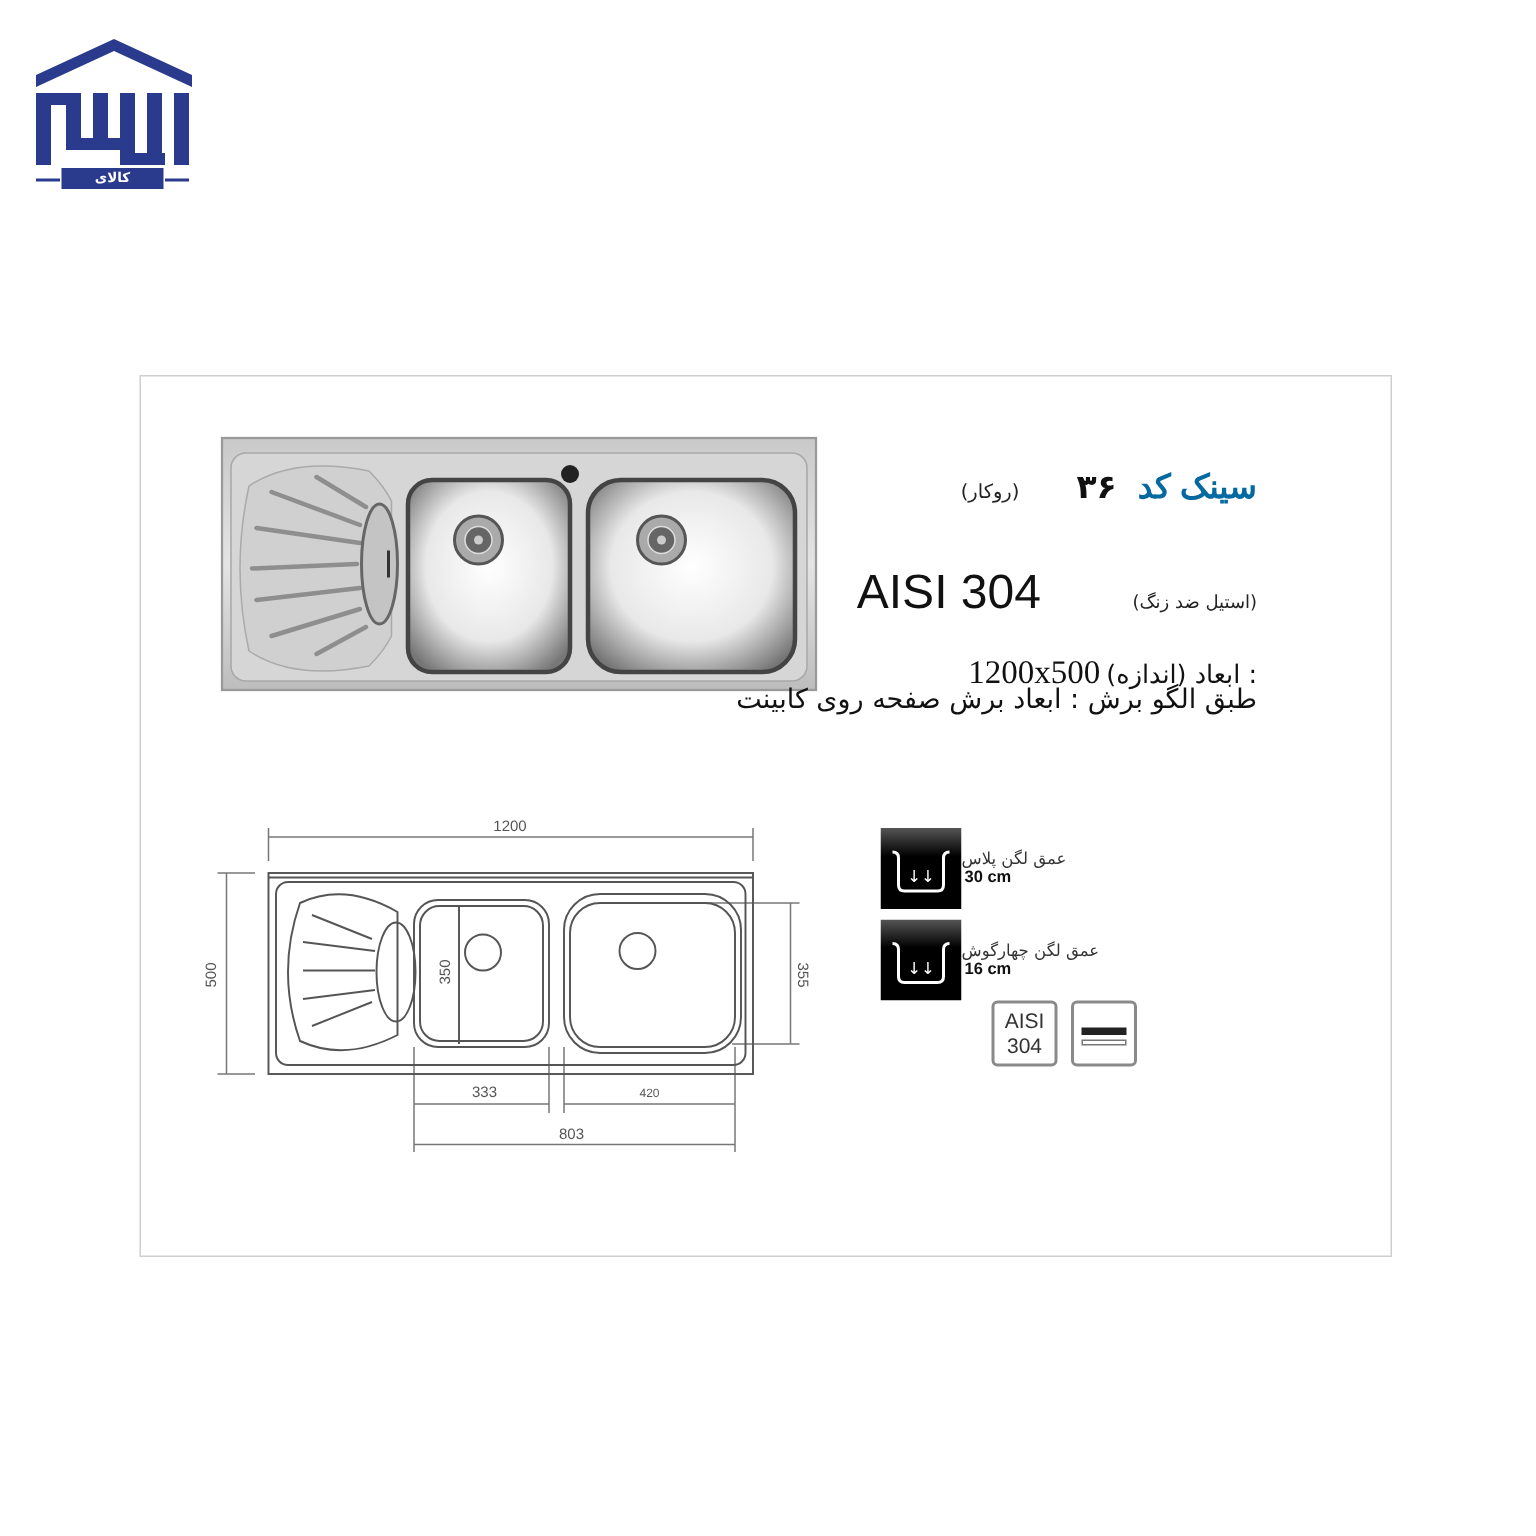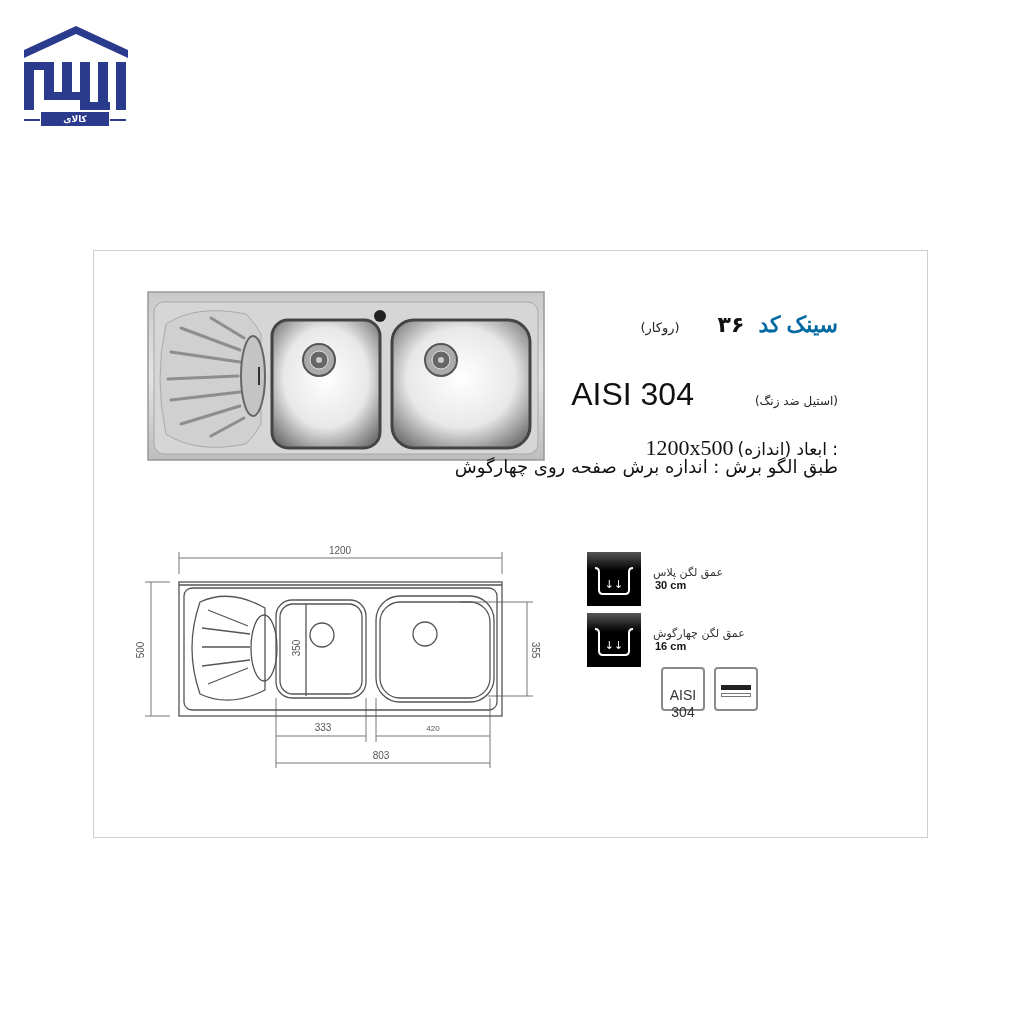--- a/index.html
+++ b/index.html
@@ -34,26 +34,26 @@
     .dims-row { position: absolute; right: 186px; top: 419px; direction: rtl; display: flex; align-items: baseline; gap: 4px; font-size: 19px; }
     .dims-label { font-family: "DejaVu Sans", sans-serif; font-size: 17px; }
     .dims-value { font-family: Liberation Serif, serif; font-size: 22px; margin-top: 16px; }
 
     .cut-note { position: absolute; right: 186px; top: 456px; direction: rtl; font-size: 18px; color: #111; white-space: nowrap; }
 
     .drawing { position: absolute; left: 130px; top: 530px; width: 420px; height: 250px; }
 
     .spec { position: absolute; left: 587px; display: flex; align-items: flex-start; }
     .spec-icon { width: 54px; height: 54px; }
-    .spec-text { margin-left: 12px; margin-top: 14px; direction: rtl; text-align: right; }
+    .spec-text { margin-left: 0; margin-top: 14px; direction: rtl; text-align: right; }
     .spec-label { font-size: 11px; color: #333; display: block; }
     .spec-value { font-family: "Liberation Sans", sans-serif; font-size: 11px; color: #111; display: block; text-align: left; margin-left: 2px; direction: ltr; font-weight: bold; }
 
     .badge { position: absolute; top: 667px; width: 44px; height: 44px; border: 2px solid #8a8a8a; border-radius: 4px; background: #fff; }
-    .badge-aisi { left: 661px; font-family: "Liberation Sans", sans-serif; font-size: 14px; color: #333; text-align: center; line-height: 17px; padding-top: 18px; }
+    .badge-aisi { left: 661px; font-family: "Liberation Sans", sans-serif; font-size: 14px; color: #333; text-align: center; line-height: 17px; padding-top: 3px; }
     .badge-finish { left: 714px; }
     .finish-dark { position: absolute; left: 5px; top: 16px; width: 30px; height: 5px; background: #222; }
     .finish-light { position: absolute; left: 5px; top: 24px; width: 30px; height: 4px; border: 1px solid #777; background: #fff; }
   </style>
 </head>
 <body>
 
 <div>
   <svg class="logo" viewBox="0 0 108 108">
 
@@ -128,21 +128,21 @@
 <div class="material-row">
   <span class="material-sub">(استیل ضد زنگ)</span>
   <span class="material-code">AISI 304</span>
 </div>
 
 <div class="dims-row">
   <span class="dims-label">: ابعاد (اندازه)</span>
   <span class="dims-value">1200x500</span>
 </div>
 
-<div class="cut-note">طبق الگو برش : اندازه برش صفحه روی چهارگوش</div>
+<div class="cut-note">طبق الگو برش : ابعاد برش صفحه روی کابینت</div>
 
 <div class="drawing">
   <svg width="420" height="250" viewBox="0 0 420 250">
     <g stroke="#777" fill="none" stroke-width="1">
 
       <line x1="49" y1="28" x2="372" y2="28"></line>
       <line x1="49" y1="22" x2="49" y2="44"></line>
       <line x1="372" y1="22" x2="372" y2="44"></line>
 
       <line x1="21" y1="52" x2="21" y2="186"></line>

